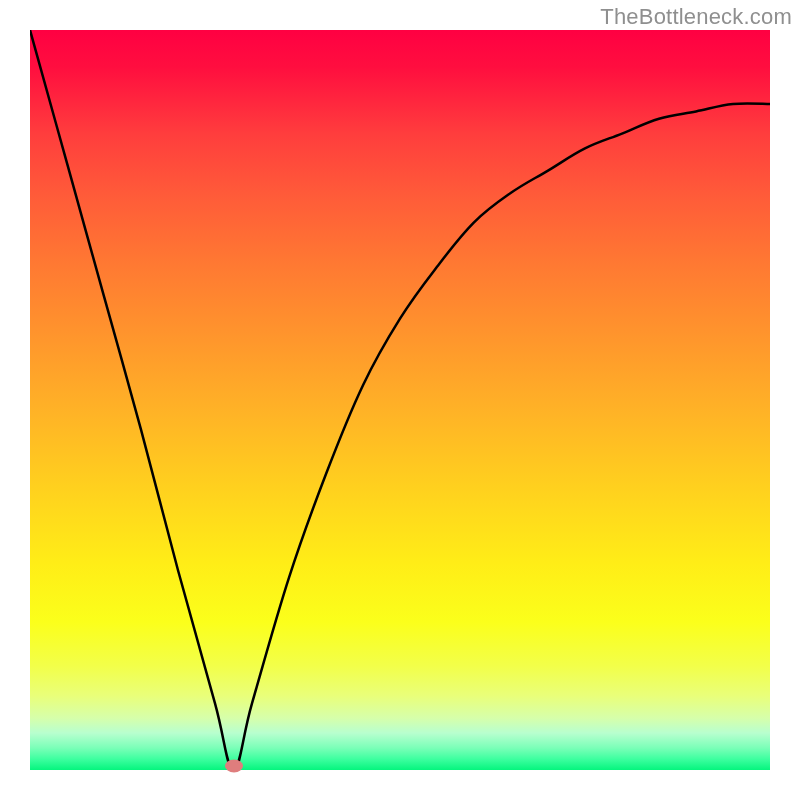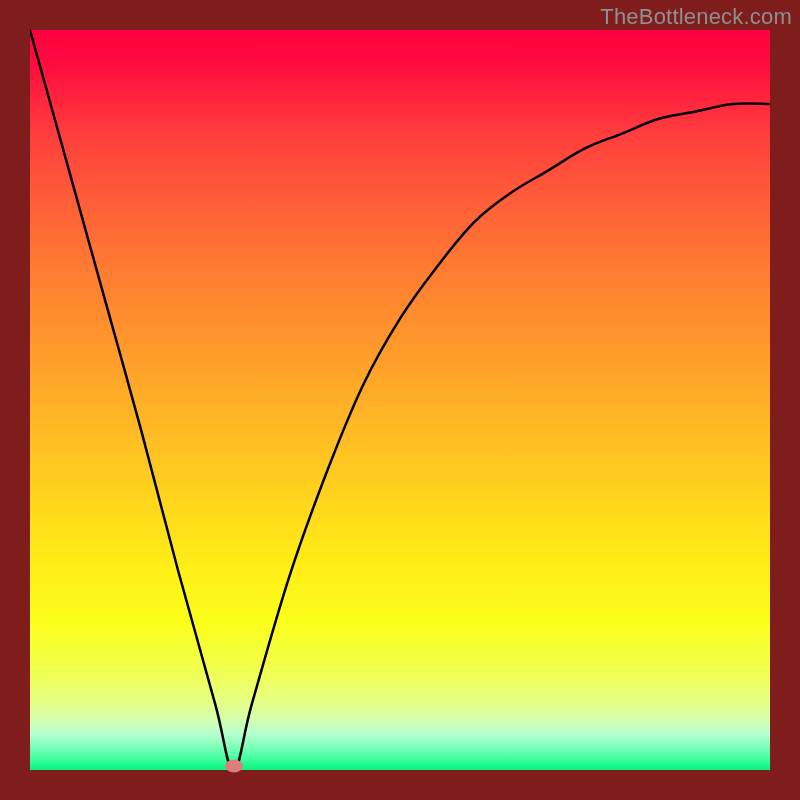--- a/index.html
+++ b/index.html
@@ -1,21 +1,21 @@
 <!DOCTYPE html>
 <html><head>
 <meta charset="utf-8">
 <style>
   * { margin: 0; padding: 0; box-sizing: border-box; }
   html, body { width: 800px; height: 800px; overflow: hidden; background: #000; }
   .chart-container {
     position: relative;
     width: 800px;
     height: 800px;
-    background: #7f1d1d;
+    background: #ffffff;
   }
   .plot-area {
     position: absolute;
     left: 30px;
     top: 30px;
     width: 740px;
     height: 740px;
     background: linear-gradient(to bottom,
       #ff0042 0%,
       #ff0e3f 5%,

